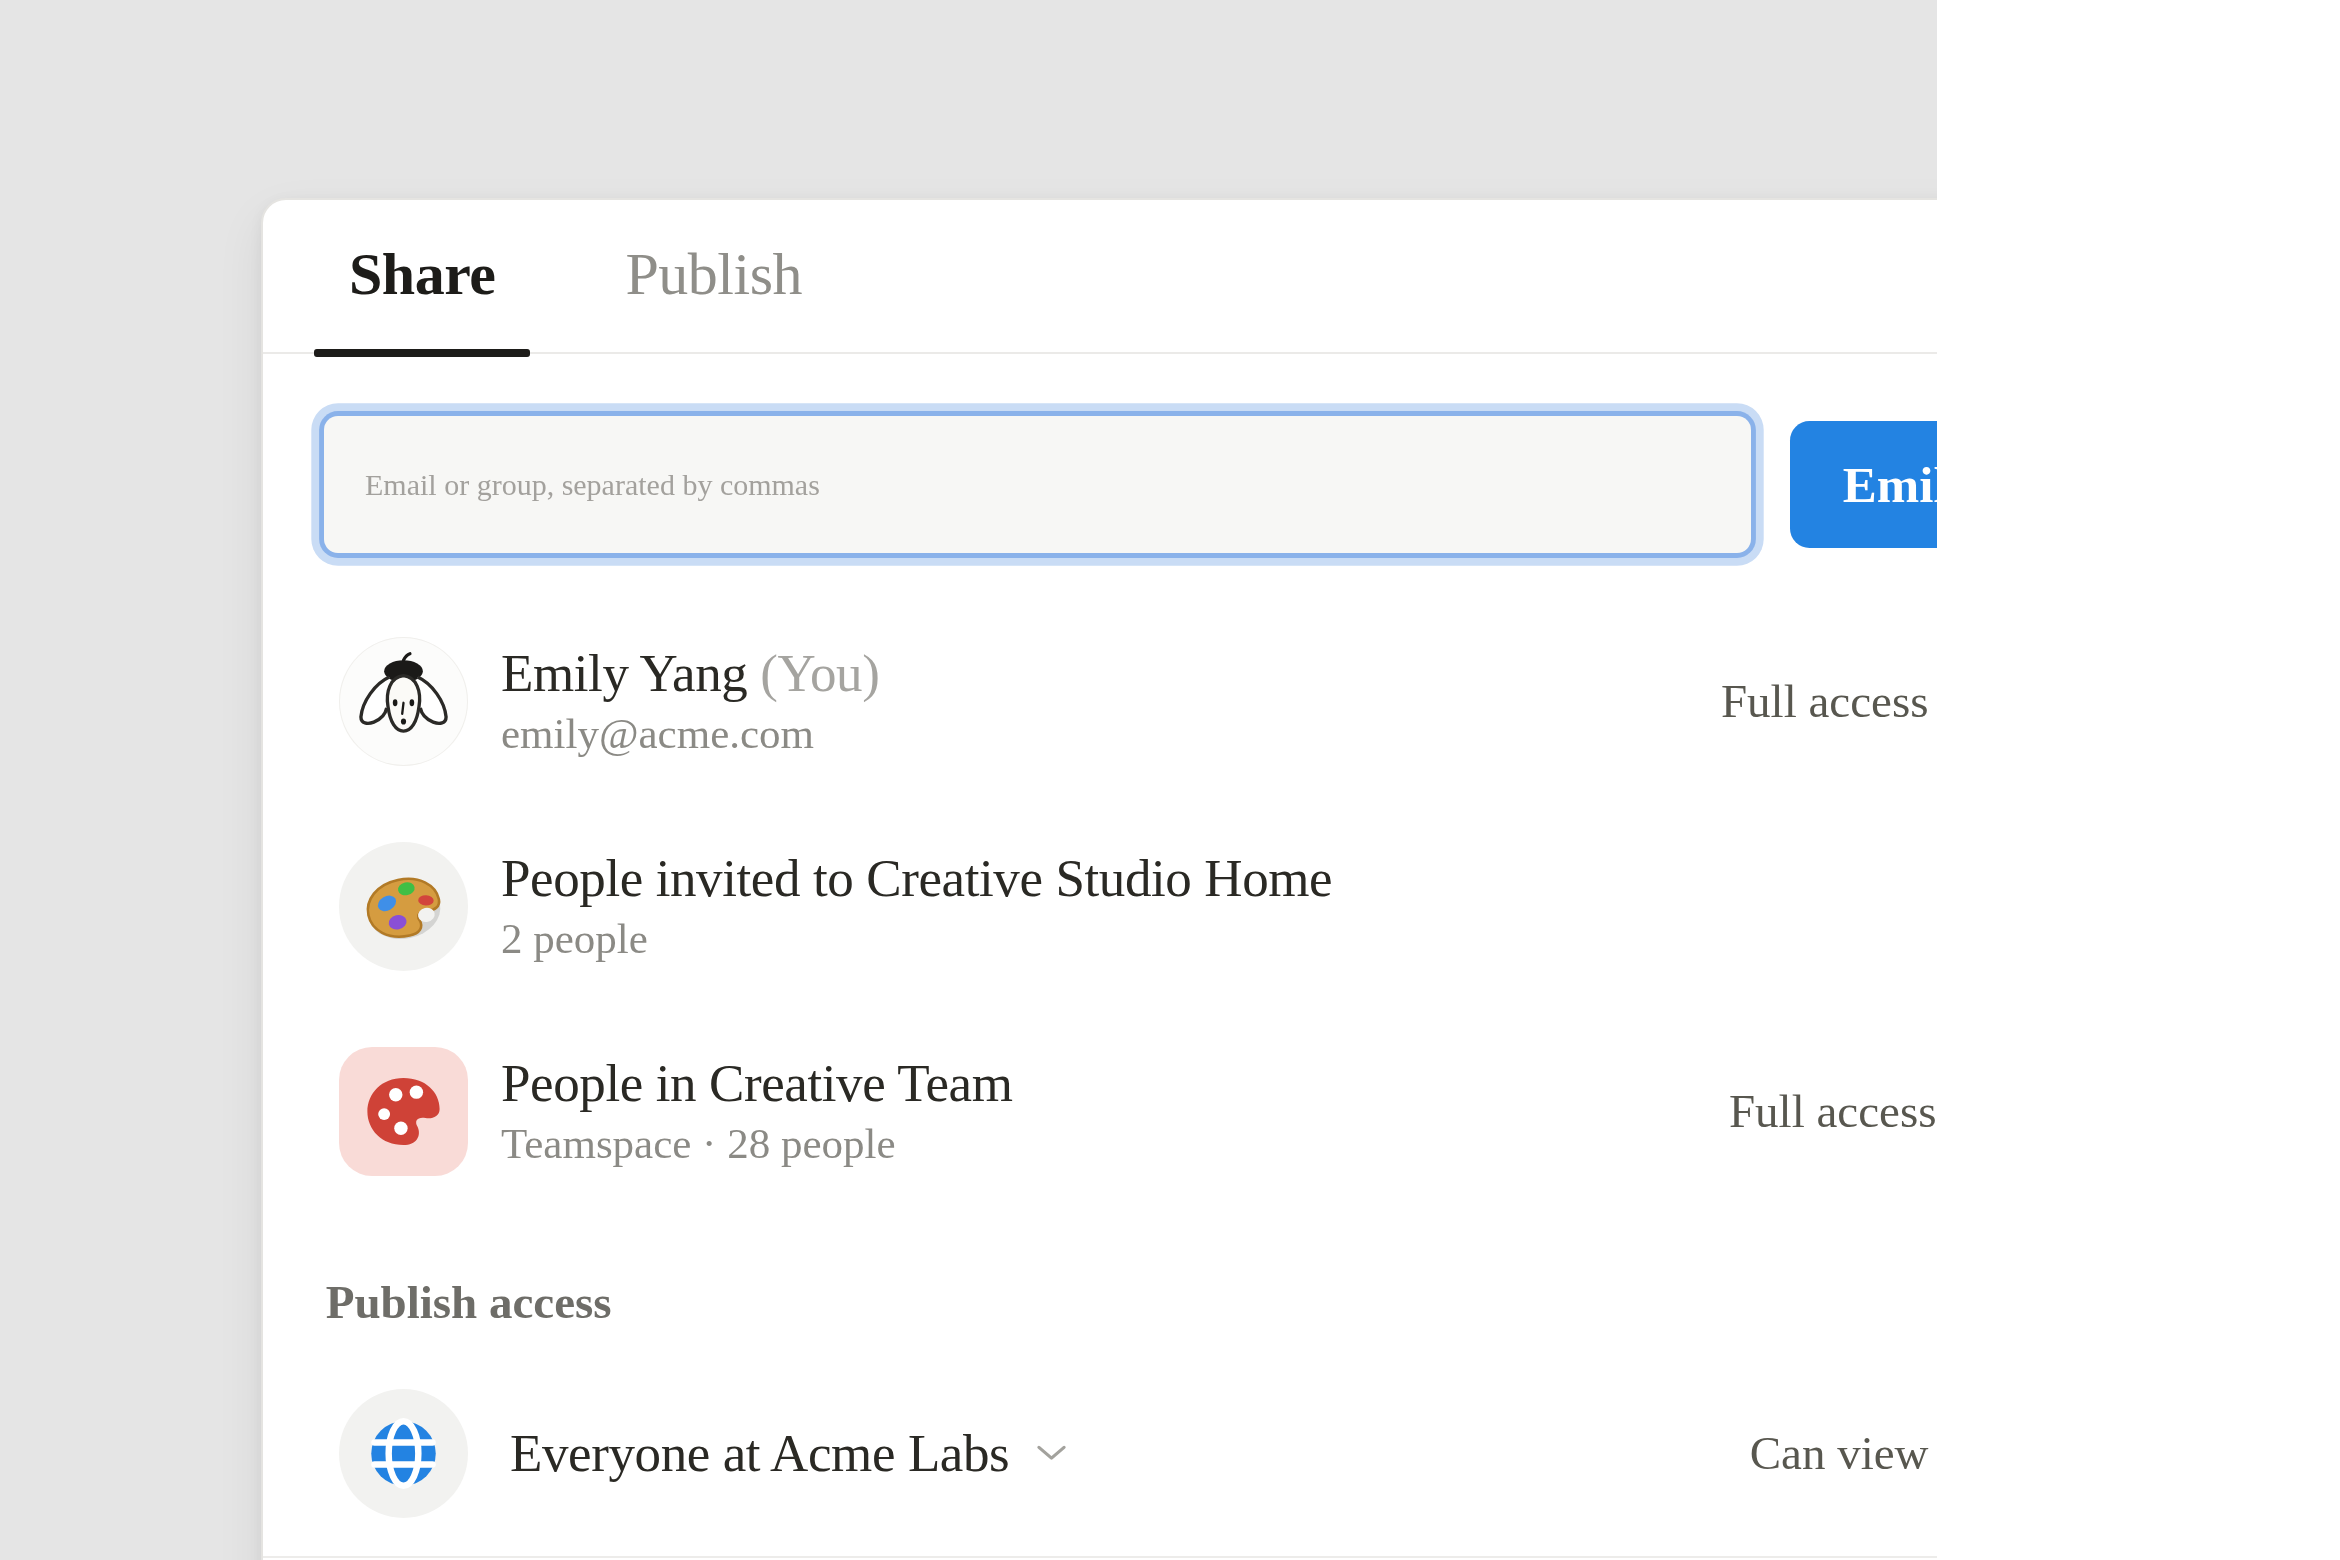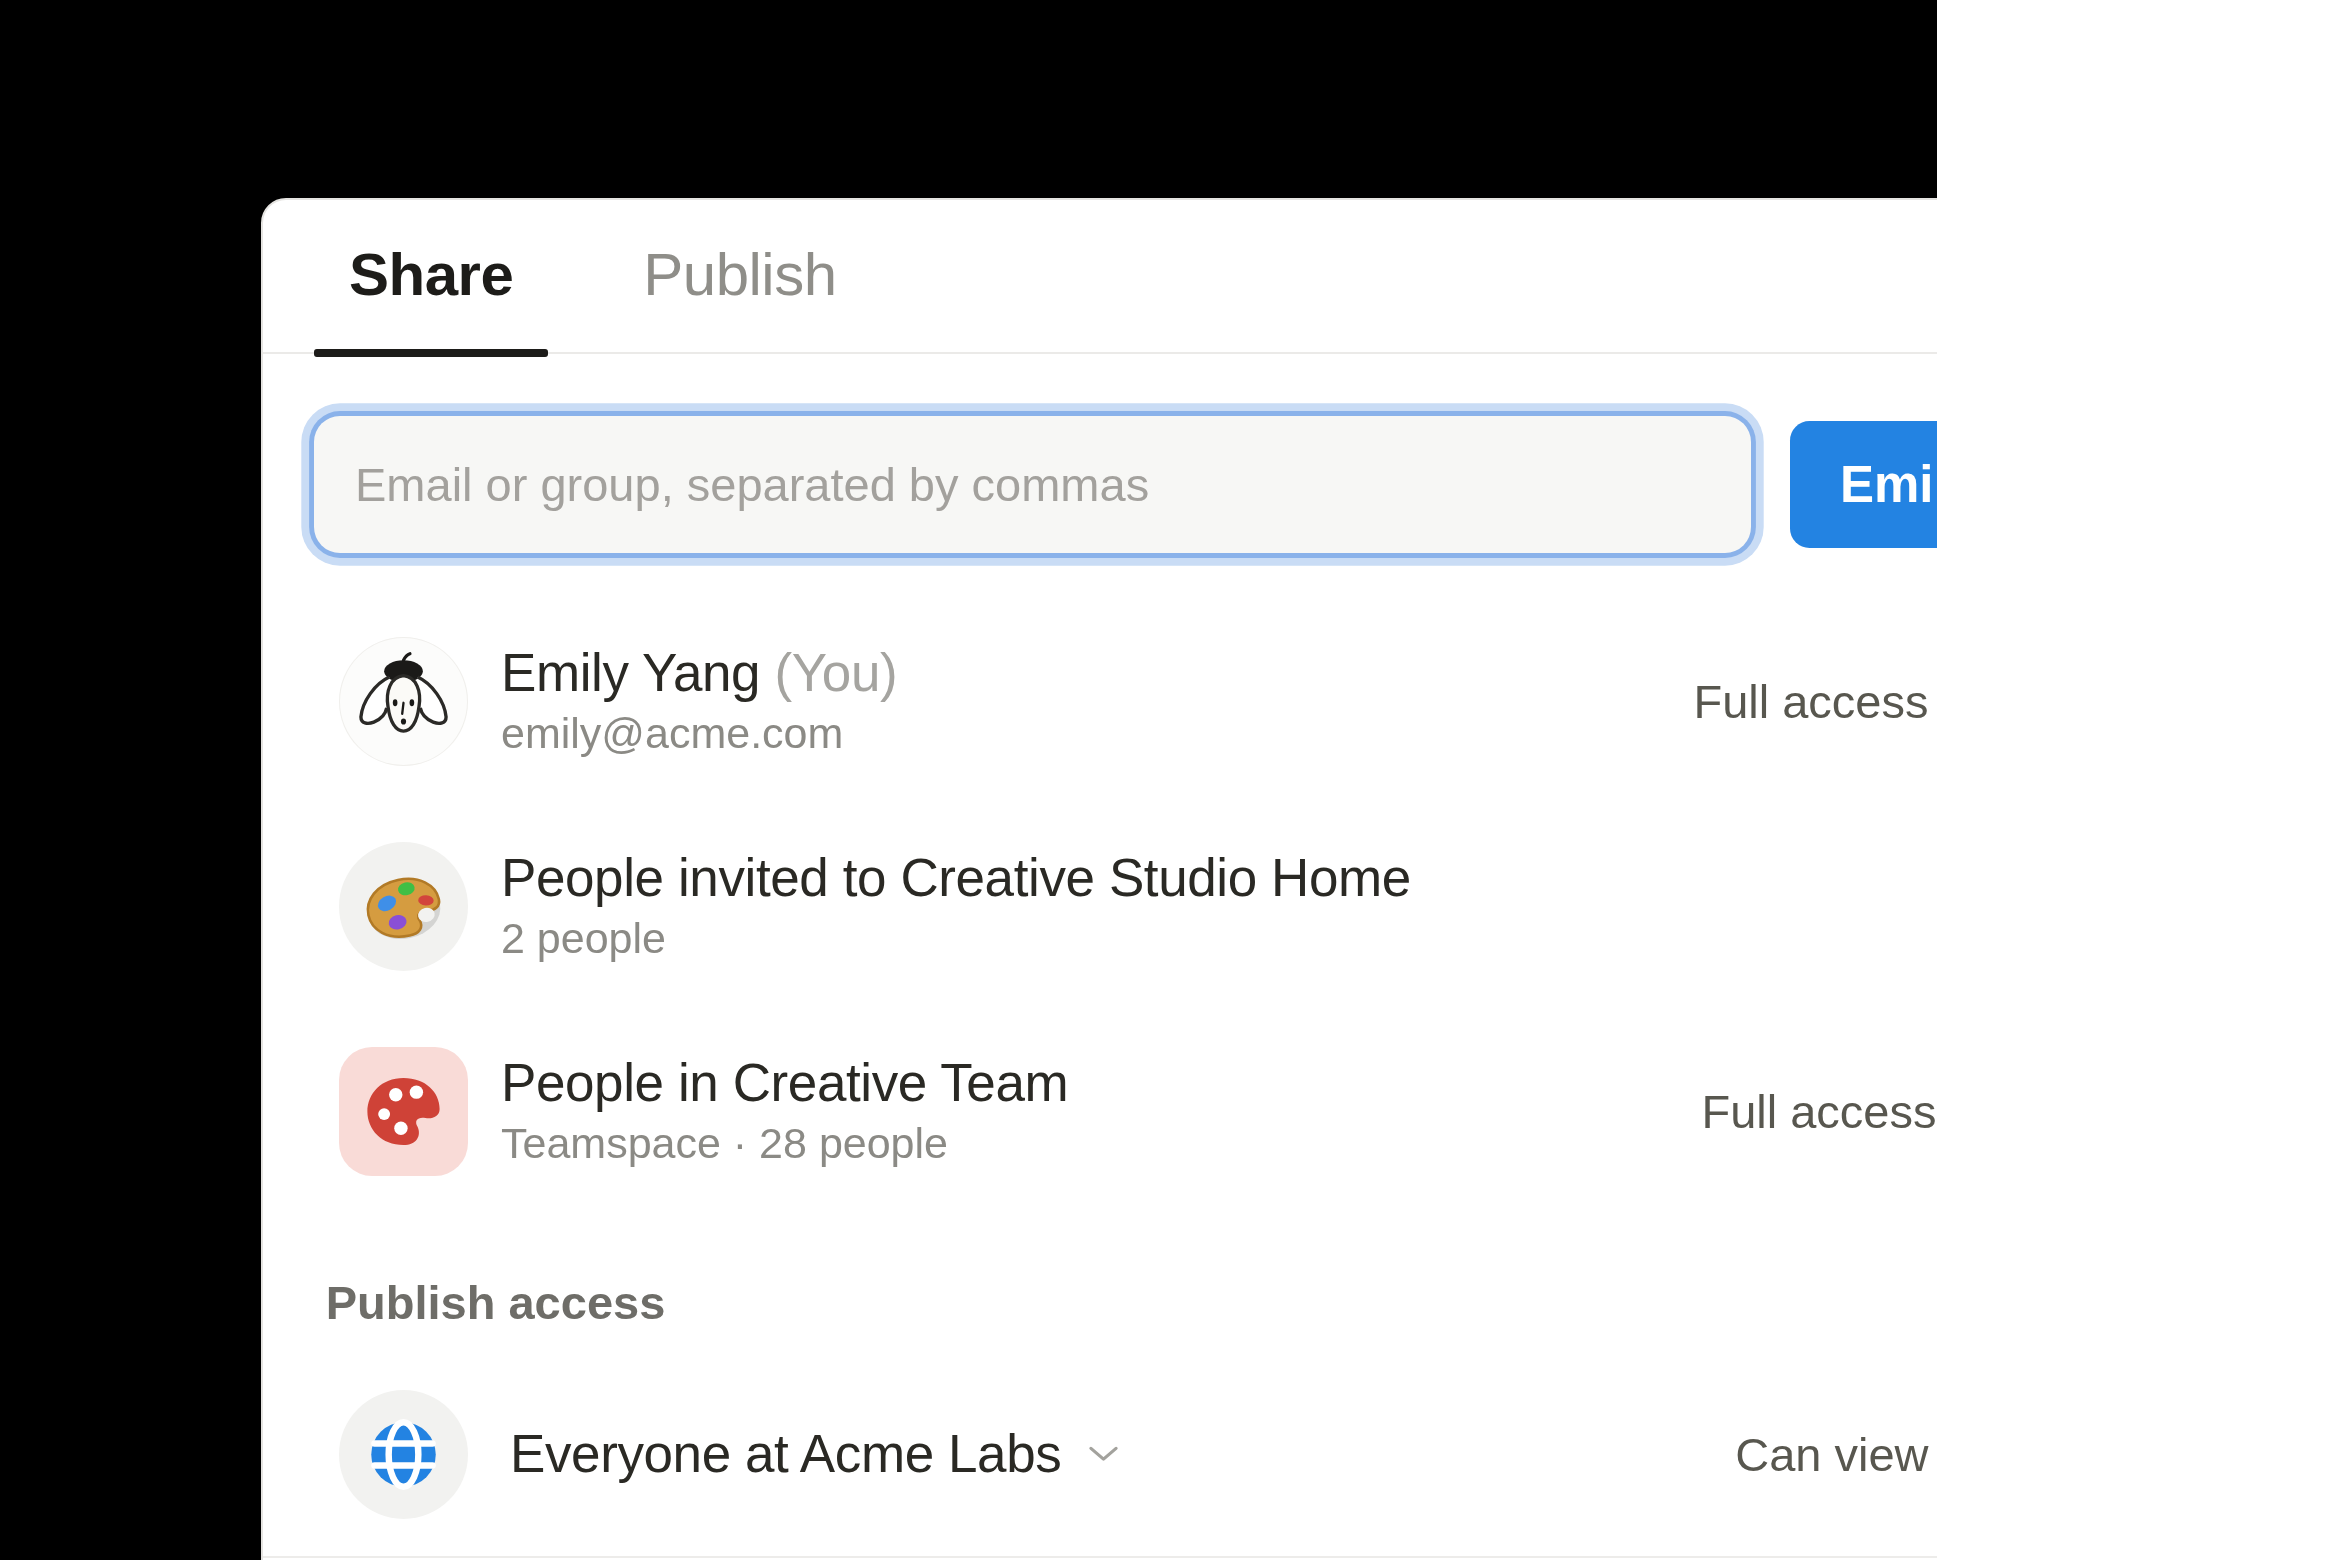--- a/index.html
+++ b/index.html
@@ -4,22 +4,23 @@
 <style>
   html,body { margin:0; padding:0; }
   body {
     font-family: "Liberation Sans", "DejaVu Sans", sans-serif;
     -webkit-font-smoothing: antialiased;
   }
   .stage {
     position: relative;
     width: 1937px;
     height: 1560px;
-    background: #000000;
+    background: #e5e5e5;
     overflow: hidden;
+    font-family: Liberation Serif, serif;
   }
   .modal {
     position: absolute;
     left: 261px;
     top: 198px;
     width: 1818px;
     height: 1463px;
     background: #ffffff;
     border: 2px solid #e5e4e1;
     border-radius: 25px;
@@ -70,27 +71,28 @@
     margin-top: 62px;
     display: flex;
     align-items: center;
   }
   .invite-input {
     flex: 1;
     height: 137px;
     box-sizing: border-box;
     border: none;
     outline: none;
-    border-radius: 26px;
+    border-radius: 14px;
     background: #f7f7f5;
     box-shadow: 0 0 0 4.9px #8ab2ea, 0 0 0 12.7px #c9dcf5;
     padding: 0 41px;
     font-family: inherit;
-    font-size: 47px;
+    font-size: 30px;
     color: #37352f;
+    margin-left: 10px;
   }
   .invite-input::placeholder { color: #a3a19d; }
   .invite-button {
     margin-left: 39px;
     width: 236px;
     height: 127px;
     border: none;
     border-radius: 19.5px;
     background: #2383e2;
     color: #ffffff;

